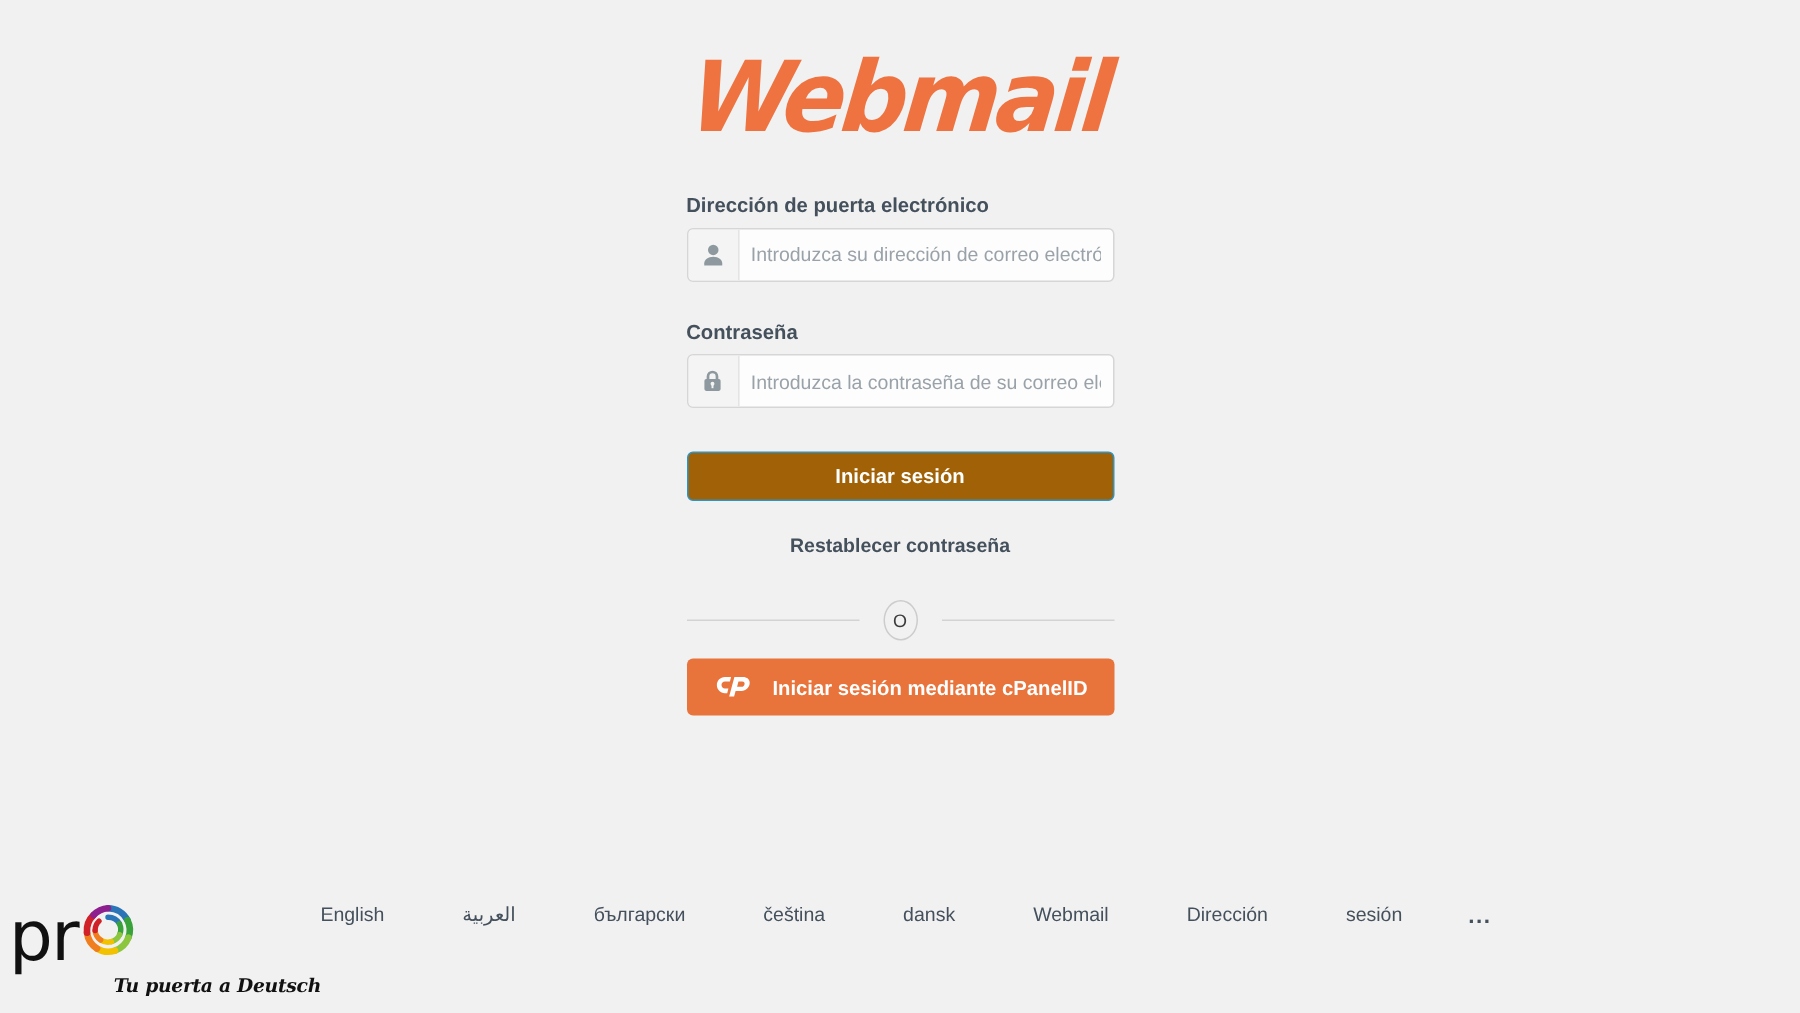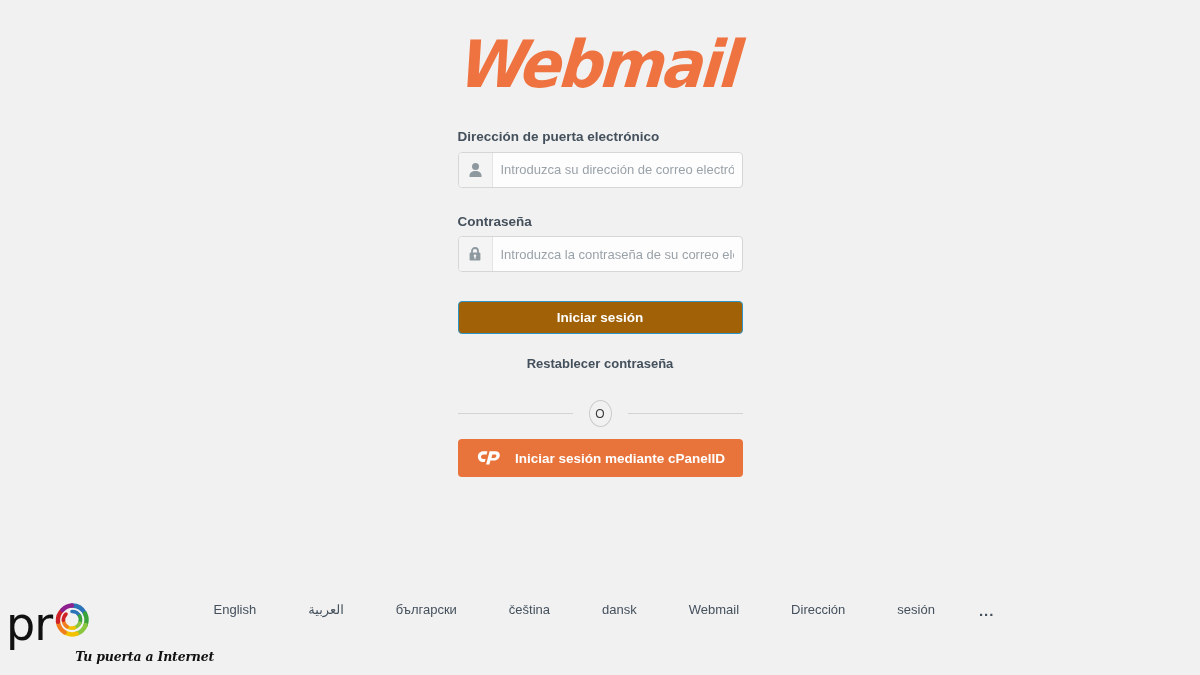--- a/index.html
+++ b/index.html
@@ -320,14 +320,14 @@
           <path d="M20 11.5a8.6 8.6 0 0 1 7.6 4.3" stroke="#2b74b8"></path>
           <path d="M27.6 15.8a8.6 8.6 0 0 1 .2 7.3" stroke="#3aa23a"></path>
           <path d="M27.8 23.1a8.6 8.6 0 0 1-5.5 4.7" stroke="#8cc63f"></path>
           <path d="M22.3 27.8a8.6 8.6 0 0 1-7.2-1.1" stroke="#f2c200"></path>
           <path d="M15.1 26.7a8.6 8.6 0 0 1-3.7-6.4" stroke="#f07d1e"></path>
           <path d="M11.4 20.3A8.6 8.6 0 0 1 14 14.1" stroke="#cf2127"></path>
         </g>
       </svg>
     </span>
   </div>
-  <div class="prored-tag">Tu puerta a Internet</div>
+  <div class="prored-tag">Tu puerta a Deutsch</div>
 </div>
 
 </body></html>

